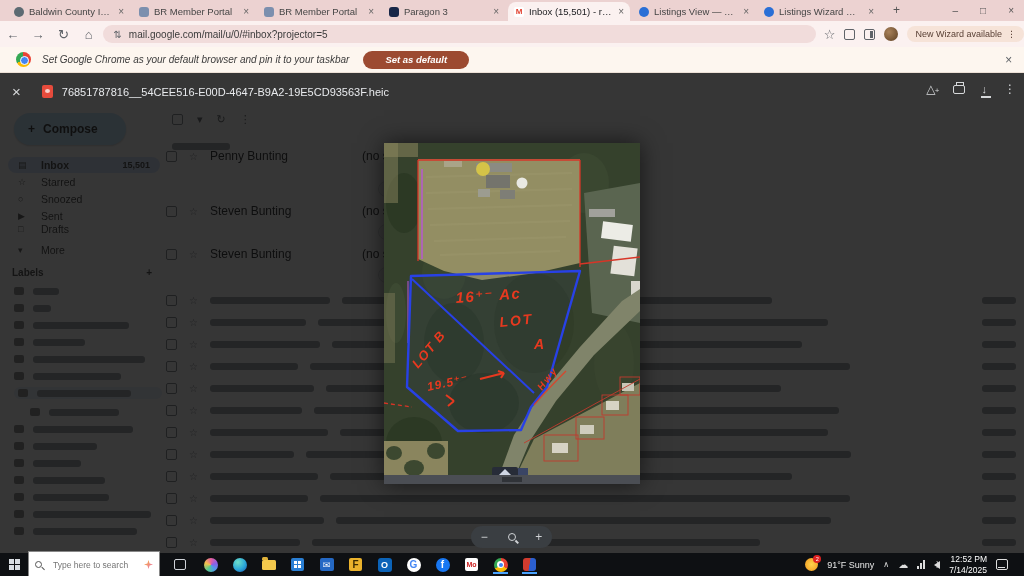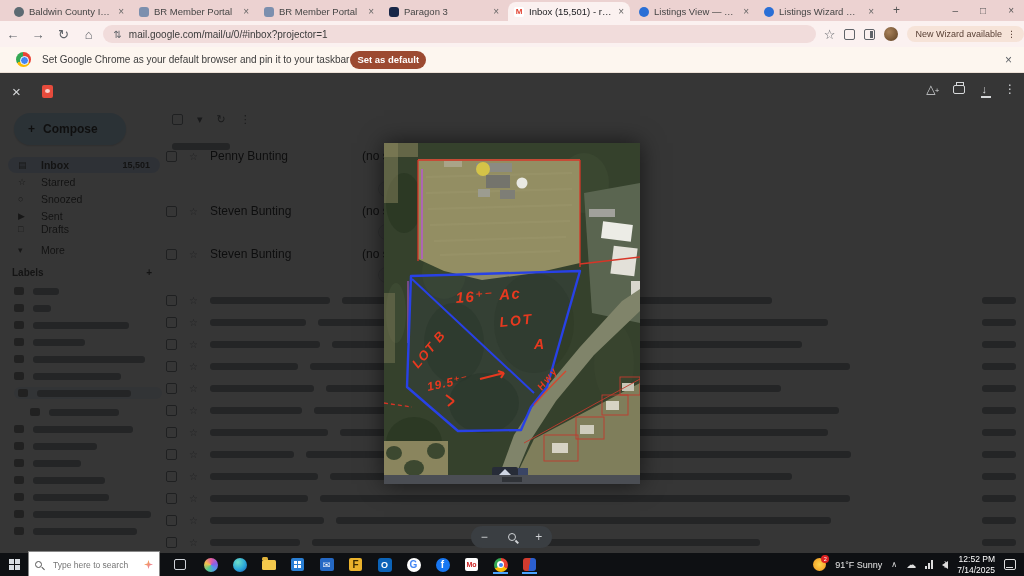--- a/index.html
+++ b/index.html
@@ -27,25 +27,25 @@
   .urlpill{height:18px;width:730px;background:#f1dcdb;border-radius:9px;display:flex;align-items:center;padding:0 10px;gap:7px;margin-left:2px;}
   .urlpill .site{color:#5f6368;font-size:10px;}
   .urlpill .url{color:#3c3c3c;font-size:10px;white-space:nowrap;}
   .tb-right{display:flex;align-items:center;gap:9px;margin-left:8px;}
   .boxic{width:11px;height:11px;border:1.4px solid #5f6368;border-radius:2px;position:relative;}
   .boxic.rl:after{content:"";position:absolute;right:1px;top:1px;width:3px;height:7px;background:#5f6368;}
   .avatar{width:14px;height:14px;border-radius:50%;background:radial-gradient(circle at 35% 35%,#a9825a,#5d3f22);}
   .ncpill{height:16px;background:#f6e3d8;border-radius:8px;display:flex;align-items:center;gap:5px;padding:0 8px;color:#5a4136;font-size:9px;white-space:nowrap;}
 
   
-  .banner{position:absolute;left:0;top:47px;width:1024px;height:26px;background:#fdf6ef;display:flex;align-items:center;z-index:30;border-bottom:1px solid #ece0d6;}
+  .banner{position:absolute;left:0;top:47px;width:1024px;height:26px;background:#fdf6ef;display:flex;align-items:center;z-index:30;border-bottom:1px solid #ece0d6;font-style:italic;}
   .chromelogo{width:15px;height:15px;border-radius:50%;margin-left:16px;background:conic-gradient(#ea4335 0 120deg,#fbbc05 120deg 240deg,#34a853 240deg 360deg);position:relative;flex:0 0 auto;}
   .chromelogo:after{content:"";position:absolute;left:4px;top:4px;width:7px;height:7px;border-radius:50%;background:#4285f4;border:1.5px solid #fff;}
   .banner .txt{font-size:10px;color:#3c3c3c;margin-left:11px;}
-  .setdef{height:18px;border-radius:9px;background:#9c4a31;color:#fff;font-size:9.5px;display:flex;align-items:center;padding:0 7px;margin-left:1px;font-weight:bold;}
+  .setdef{height:18px;border-radius:9px;background:#9c4a31;color:#fff;font-size:9.5px;display:flex;align-items:center;padding:0 22px;margin-left:14px;font-weight:bold;}
   .banner .x{position:absolute;right:12px;color:#5f6368;font-size:12px;}
 
   
   #content{position:absolute;left:0;top:73px;width:1024px;height:480px;background:#fff;overflow:hidden;z-index:1;}
   .compose{position:absolute;left:14px;top:40px;width:112px;height:32px;border-radius:16px;background:#c2e7ff;display:flex;align-items:center;gap:8px;padding:0 14px;color:#2a2a2a;font-size:12px;font-weight:bold;box-shadow:0 1px 2px rgba(0,0,0,.2);}
   .gnav{position:absolute;left:8px;width:152px;height:16px;display:flex;align-items:center;gap:12px;padding:0 10px;font-size:10.5px;color:#3c3c3c;border-radius:8px;}
   .gnav .ic{font-size:9px;color:#555;width:11px;}
   .gnav .cnt{margin-left:auto;font-size:9px;}
   .gnav.sel{background:#d3e3fd;font-weight:bold;}
   .lblhdr{position:absolute;left:12px;top:194px;width:140px;display:flex;font-size:10px;font-weight:bold;color:#444;}
@@ -114,21 +114,21 @@
   .ic-mail{width:14px;height:13px;background:#2468c4;border-radius:2px;color:#fff;font-size:9px;display:grid;place-items:center;}
   .ic-F{width:13px;height:13px;background:#eab22c;color:#3d2c00;font-weight:bold;font-size:10px;display:grid;place-items:center;border-radius:2px;}
   .ic-outlook{width:14px;height:14px;background:#0b63b8;border-radius:3px;color:#fff;font-weight:bold;font-size:9px;display:grid;place-items:center;}
   .ic-google{width:14px;height:14px;background:#fff;border-radius:50%;color:#4285f4;font-weight:bold;font-size:10px;display:grid;place-items:center;}
   .ic-fb{width:14px;height:14px;background:#1877f2;border-radius:50%;color:#fff;font-weight:bold;font-size:10px;display:grid;place-items:center;}
   .ic-mo{width:13px;height:13px;background:#fff;border-radius:2px;color:#c22;font-weight:bold;font-size:7px;display:grid;place-items:center;}
   .ic-chrome{width:14px;height:14px;border-radius:50%;background:conic-gradient(#ea4335 0 120deg,#fbbc05 120deg 240deg,#34a853 240deg 360deg);display:grid;place-items:center;}
   .ic-chrome div{width:7px;height:7px;border-radius:50%;background:#fff;display:grid;place-items:center;}
   .ic-chrome div span{width:4px;height:4px;border-radius:50%;background:#4285f4;display:block;}
   .ic-person{width:13px;height:13px;border-radius:3px;background:linear-gradient(100deg,#d03b2f 48%,#2b5fd0 52%);}
-  .tray{margin-left:auto;display:flex;align-items:center;gap:9px;padding-right:8px;color:#e8e8e8;}
+  .tray{margin-left:auto;display:flex;align-items:center;gap:9px;padding-right:16px;color:#e8e8e8;}
   .sun{width:13px;height:13px;border-radius:50%;background:radial-gradient(#ffd34d,#f0951c);position:relative;flex:0 0 auto;}
   .sun .bdg{position:absolute;right:-3px;top:-3px;width:8px;height:8px;border-radius:50%;background:#d22;color:#fff;font-size:5.5px;display:grid;place-items:center;}
   .wtxt{font-size:9px;white-space:nowrap;}
   .chev{font-size:8px;color:#ddd;}
   .cloudt{font-size:10px;color:#ddd;}
   .net{display:flex;align-items:flex-end;gap:1px;height:9px;}
   .net div{width:2px;background:#ddd;}
   .spk{width:0;height:0;border-top:4px solid transparent;border-bottom:4px solid transparent;border-right:6px solid #ddd;position:relative;}
   .spk:after{content:")";position:absolute;left:2px;top:-6px;font-size:8px;color:#ddd;}
   .clock{font-size:8.5px;line-height:1.25;text-align:right;color:#fff;}
@@ -184,21 +184,21 @@
     </div>
   </div>
 
   <div class="toolbar">
     <span class="navic">←</span>
     <span class="navic">→</span>
     <span class="navic">↻</span>
     <span class="navic">⌂</span>
     <div class="urlpill">
       <span class="site">⇅</span>
-      <span class="url">mail.google.com/mail/u/0/#inbox?projector=1</span>
+      <span class="url">mail.google.com/mail/u/0/#inbox?projector=5</span>
     </div>
     <div class="tb-right">
       <span class="navic" style="width:auto">☆</span>
       <div class="boxic"></div>
       <div class="boxic rl"></div>
       <div class="avatar"></div>
       <div class="ncpill">
         <span>New Wizard available</span>
         <span>⋮</span>
       </div>
@@ -435,20 +435,21 @@
         <div class="bar" style="width:448px"></div>
         <div class="bar" style="margin-left:auto;width:34px"></div>
       </div>
 
     <div id="overlay"></div>
   </div>
 
   <div class="pv-header">
     <span class="x">×</span>
     <div class="pv-fic"></div>
+    <span class="pv-name">76851787816__54CEE516-E00D-4647-B9A2-19E5CD93563F.heic</span>
   </div>
   <div class="openwith">
     <div class="seg1">
       <span class="cloudg">☁</span>
       <span>Open with CloudConvert</span>
     </div>
     <div class="div"></div>
     <div class="seg2">▾</div>
   </div>
   <div class="pv-actions">

